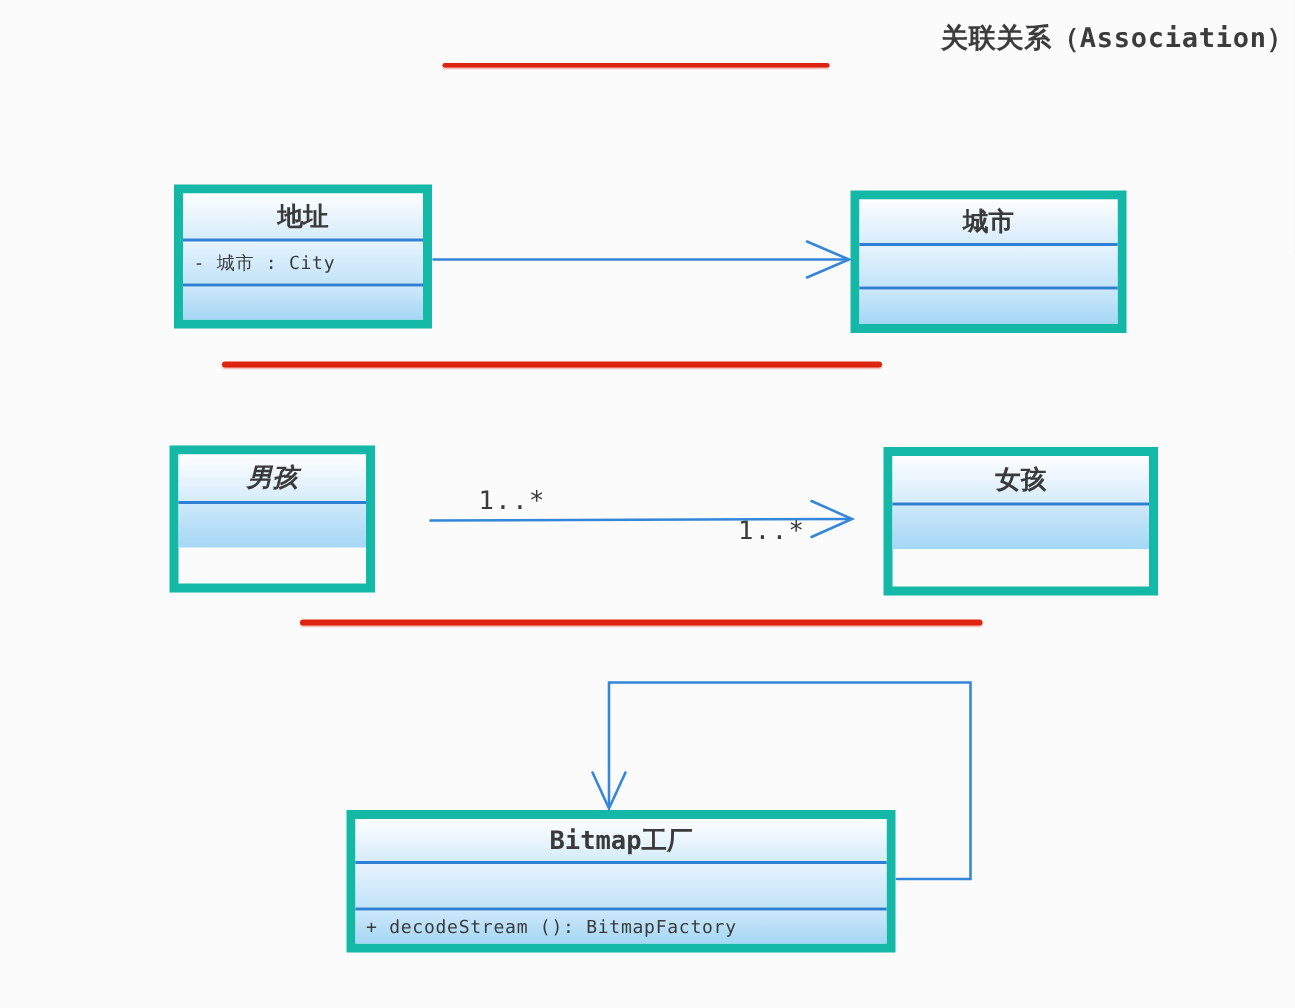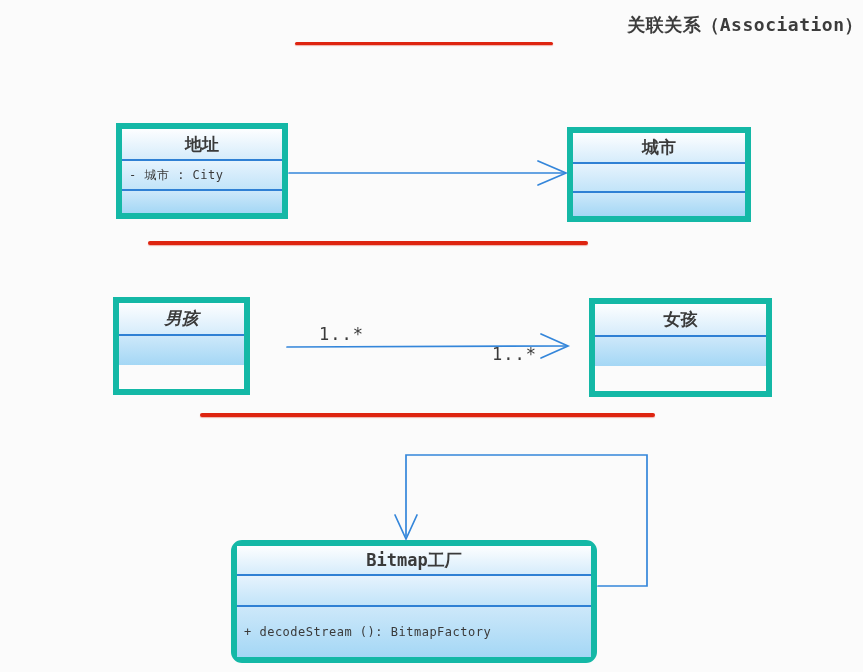--- a/index.html
+++ b/index.html
@@ -98,21 +98,21 @@
   <div class="uml-box" style="left:570px; top:298px; width:183px; height:99px; grid-template-rows:31px 31px 1fr;margin-left:19px;">
     <div class="uml-row r1 uml-title">女孩</div>
     <div class="uml-row r3"></div>
   </div>
 
   <div class="multiplicity" style="left:319px; top:324px;">1..*</div>
   <div class="multiplicity" style="left:492px; top:344px;">1..*</div>
 
   <div class="red-line" style="left:200px; top:413px; width:455px; height:4px;"></div>
 
-  <div class="uml-box" style="left:231px; top:540px; width:366px; height:123px; grid-template-rows:28px 31px 1fr;border-radius:11px;">
+  <div class="uml-box" style="left:231px; top:540px; width:366px; height:95px; grid-template-rows:28px 31px 1fr;">
     <div class="uml-row r1 uml-title">Bitmap工厂</div>
     <div class="uml-row r2"></div>
     <div class="uml-row r3 uml-member">+ decodeStream (): BitmapFactory</div>
   </div>
 
   <svg class="overlay" viewBox="0 0 863 672" fill="none" stroke="#3486da" stroke-width="1.7" stroke-linecap="round">
 
     <g>
       <line x1="289" y1="173" x2="565" y2="173"></line>
       <polyline points="538,161 566,173 538,185"></polyline>

